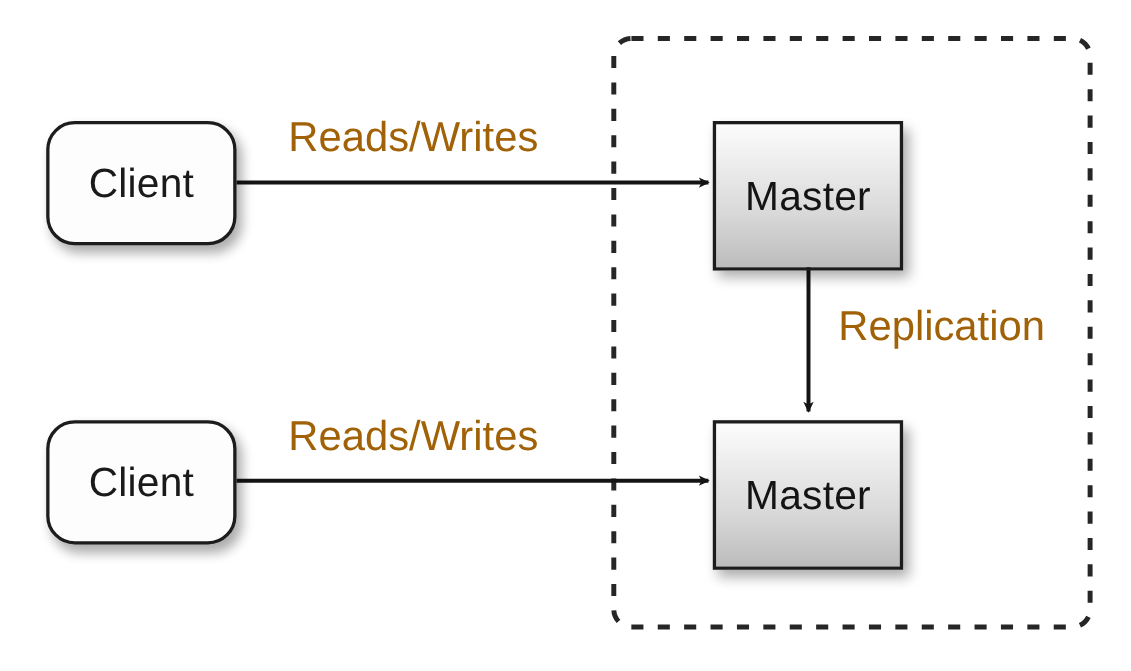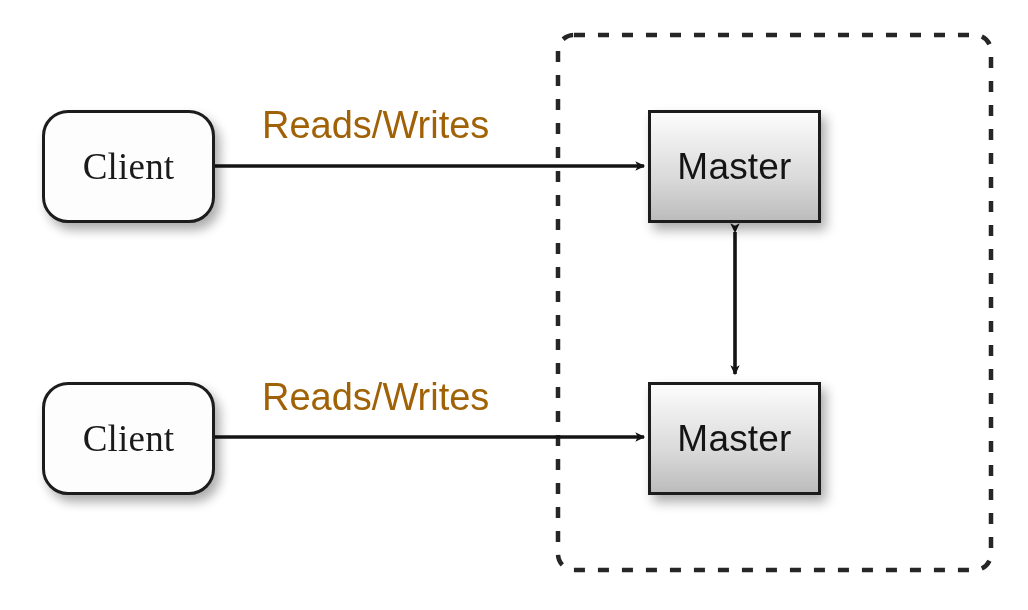--- a/index.html
+++ b/index.html
@@ -37,31 +37,30 @@
     box-shadow: 5px 7px 11px rgba(0,0,0,0.33);
     display: flex;
     align-items: center;
     justify-content: center;
   }
   .client-box .box-label {
     font-size: 37px;
     color: #1a1a1a;
     letter-spacing: 0.2px;
     line-height: 1;
-    font-family: Liberation Serif, serif;
   }
   #client-top  { left: 42px; top: 110px; }
   #client-bot  { left: 42px; top: 382px; }
 
   
   .master-box {
     position: absolute;
     box-sizing: border-box;
     width: 173px;
-    height: 113px;
+    height: 136px;
     background: linear-gradient(to bottom, #fcfcfc 0%, #f2f2f2 18%, #d9d9d9 62%, #bcbcbc 100%);
     border: 3px solid #1c1c1c;
     box-shadow: 5px 7px 11px rgba(0,0,0,0.33);
     display: flex;
     align-items: center;
     justify-content: center;
   }
   .master-box .box-label {
     font-size: 37px;
     color: #141414;
@@ -123,14 +122,15 @@
   </div>
 
   <div class="master-box" id="master-bot">
     <span class="box-label">Master</span>
   </div>
 
   <div class="edge-label" id="label-rw-top">Reads/Writes</div>
 
   <div class="edge-label" id="label-rw-bot">Reads/Writes</div>
 
+  <div class="edge-label" id="label-replication">Replication</div>
 
 </div>
 
 </body></html>

